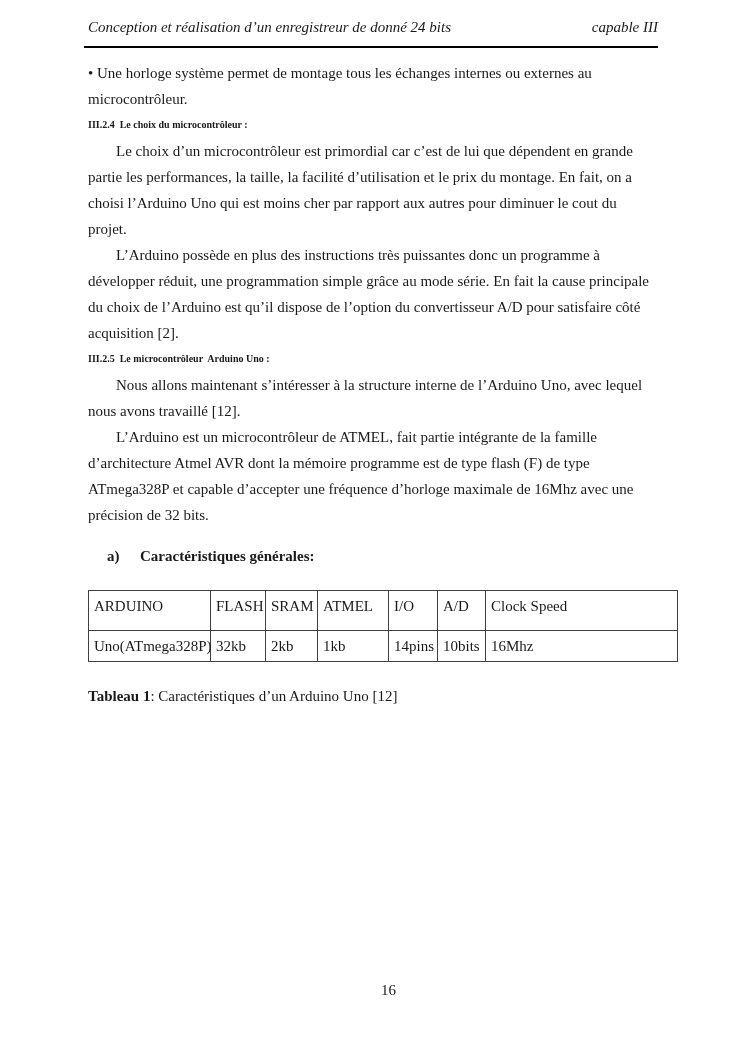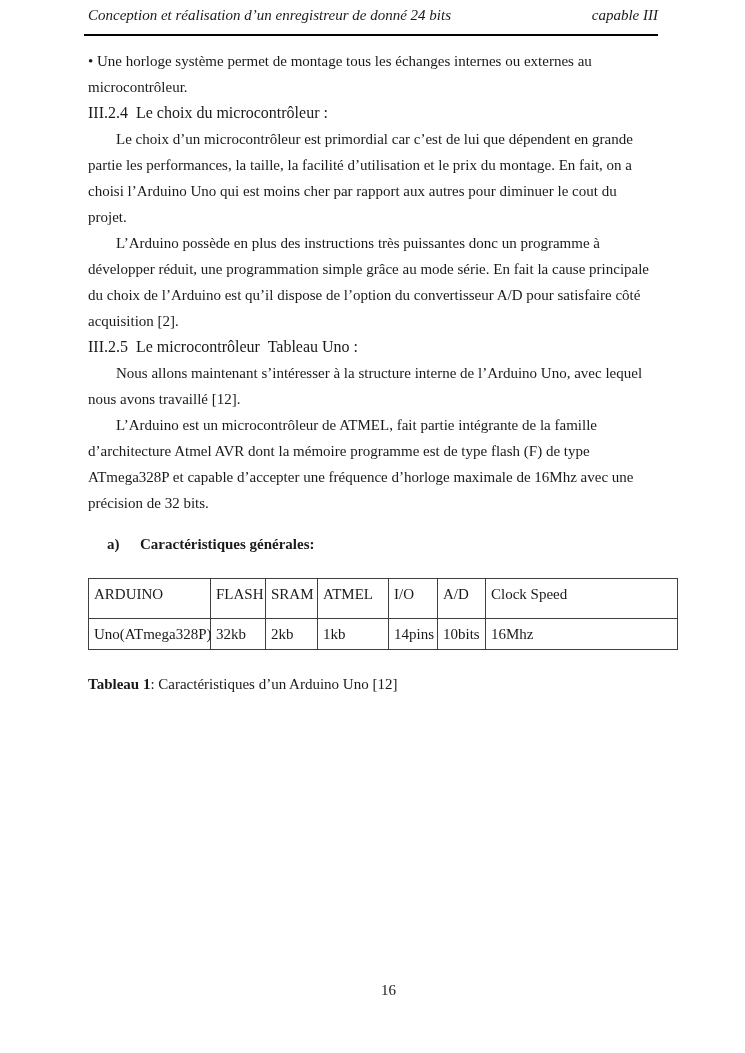--- a/index.html
+++ b/index.html
@@ -11,21 +11,21 @@
     background: #ffffff;
     font-family: "Liberation Serif", "DejaVu Serif", serif;
     color: #1a1a1a;
     font-size: 15px;
     line-height: 26px;
     overflow: hidden;
   }
   .content {
     position: absolute;
     left: 88px;
-    top: 0;
+    top: 12px;
     width: 600px;
   }
   .header-row {
     display: flex;
     justify-content: space-between;
     width: 570px;
     padding-top: 2px;
     font-style: italic;
   }
   .rule {
@@ -36,22 +36,22 @@
     height: 0;
   }
   .para {
     margin: 0;
     white-space: pre;
   }
   .indent { text-indent: 28px; }
   .bullet-para { margin-top: 12px; }
   .doc-heading {
     margin: 0;
-    font-weight: normal;
-    font-size: 16px;
+    font-weight: bold;
+    font-size: 10px;
     line-height: 26px;
     white-space: pre;
   }
   .item-a {
     margin-top: 15px;
     padding-left: 19px;
     font-weight: bold;
   }
   .item-a .marker { display: inline-block; width: 33px; }
   table.spec-table {
@@ -101,21 +101,21 @@
     <p class="para indent">Le choix d’un microcontrôleur est primordial car c’est de lui que dépendent en grande
 partie les performances, la taille, la facilité d’utilisation et le prix du montage. En fait, on a
 choisi l’Arduino Uno qui est moins cher par rapport aux autres pour diminuer le cout du
 projet.</p>
 
     <p class="para indent">L’Arduino possède en plus des instructions très puissantes donc un programme à
 développer réduit, une programmation simple grâce au mode série. En fait la cause principale
 du choix de l’Arduino est qu’il dispose de l’option du convertisseur A/D pour satisfaire côté
 acquisition [2].</p>
 
-    <h3 class="doc-heading">III.2.5  Le microcontrôleur  Tableau Uno :</h3>
+    <h3 class="doc-heading">III.2.5  Le microcontrôleur  Arduino Uno :</h3>
 
     <p class="para indent">Nous allons maintenant s’intéresser à la structure interne de l’Arduino Uno, avec lequel
 nous avons travaillé [12].</p>
 
     <p class="para indent">L’Arduino est un microcontrôleur de ATMEL, fait partie intégrante de la famille
 d’architecture Atmel AVR dont la mémoire programme est de type flash (F) de type
 ATmega328P et capable d’accepter une fréquence d’horloge maximale de 16Mhz avec une
 précision de 32 bits.</p>
 
     <div class="item-a">

